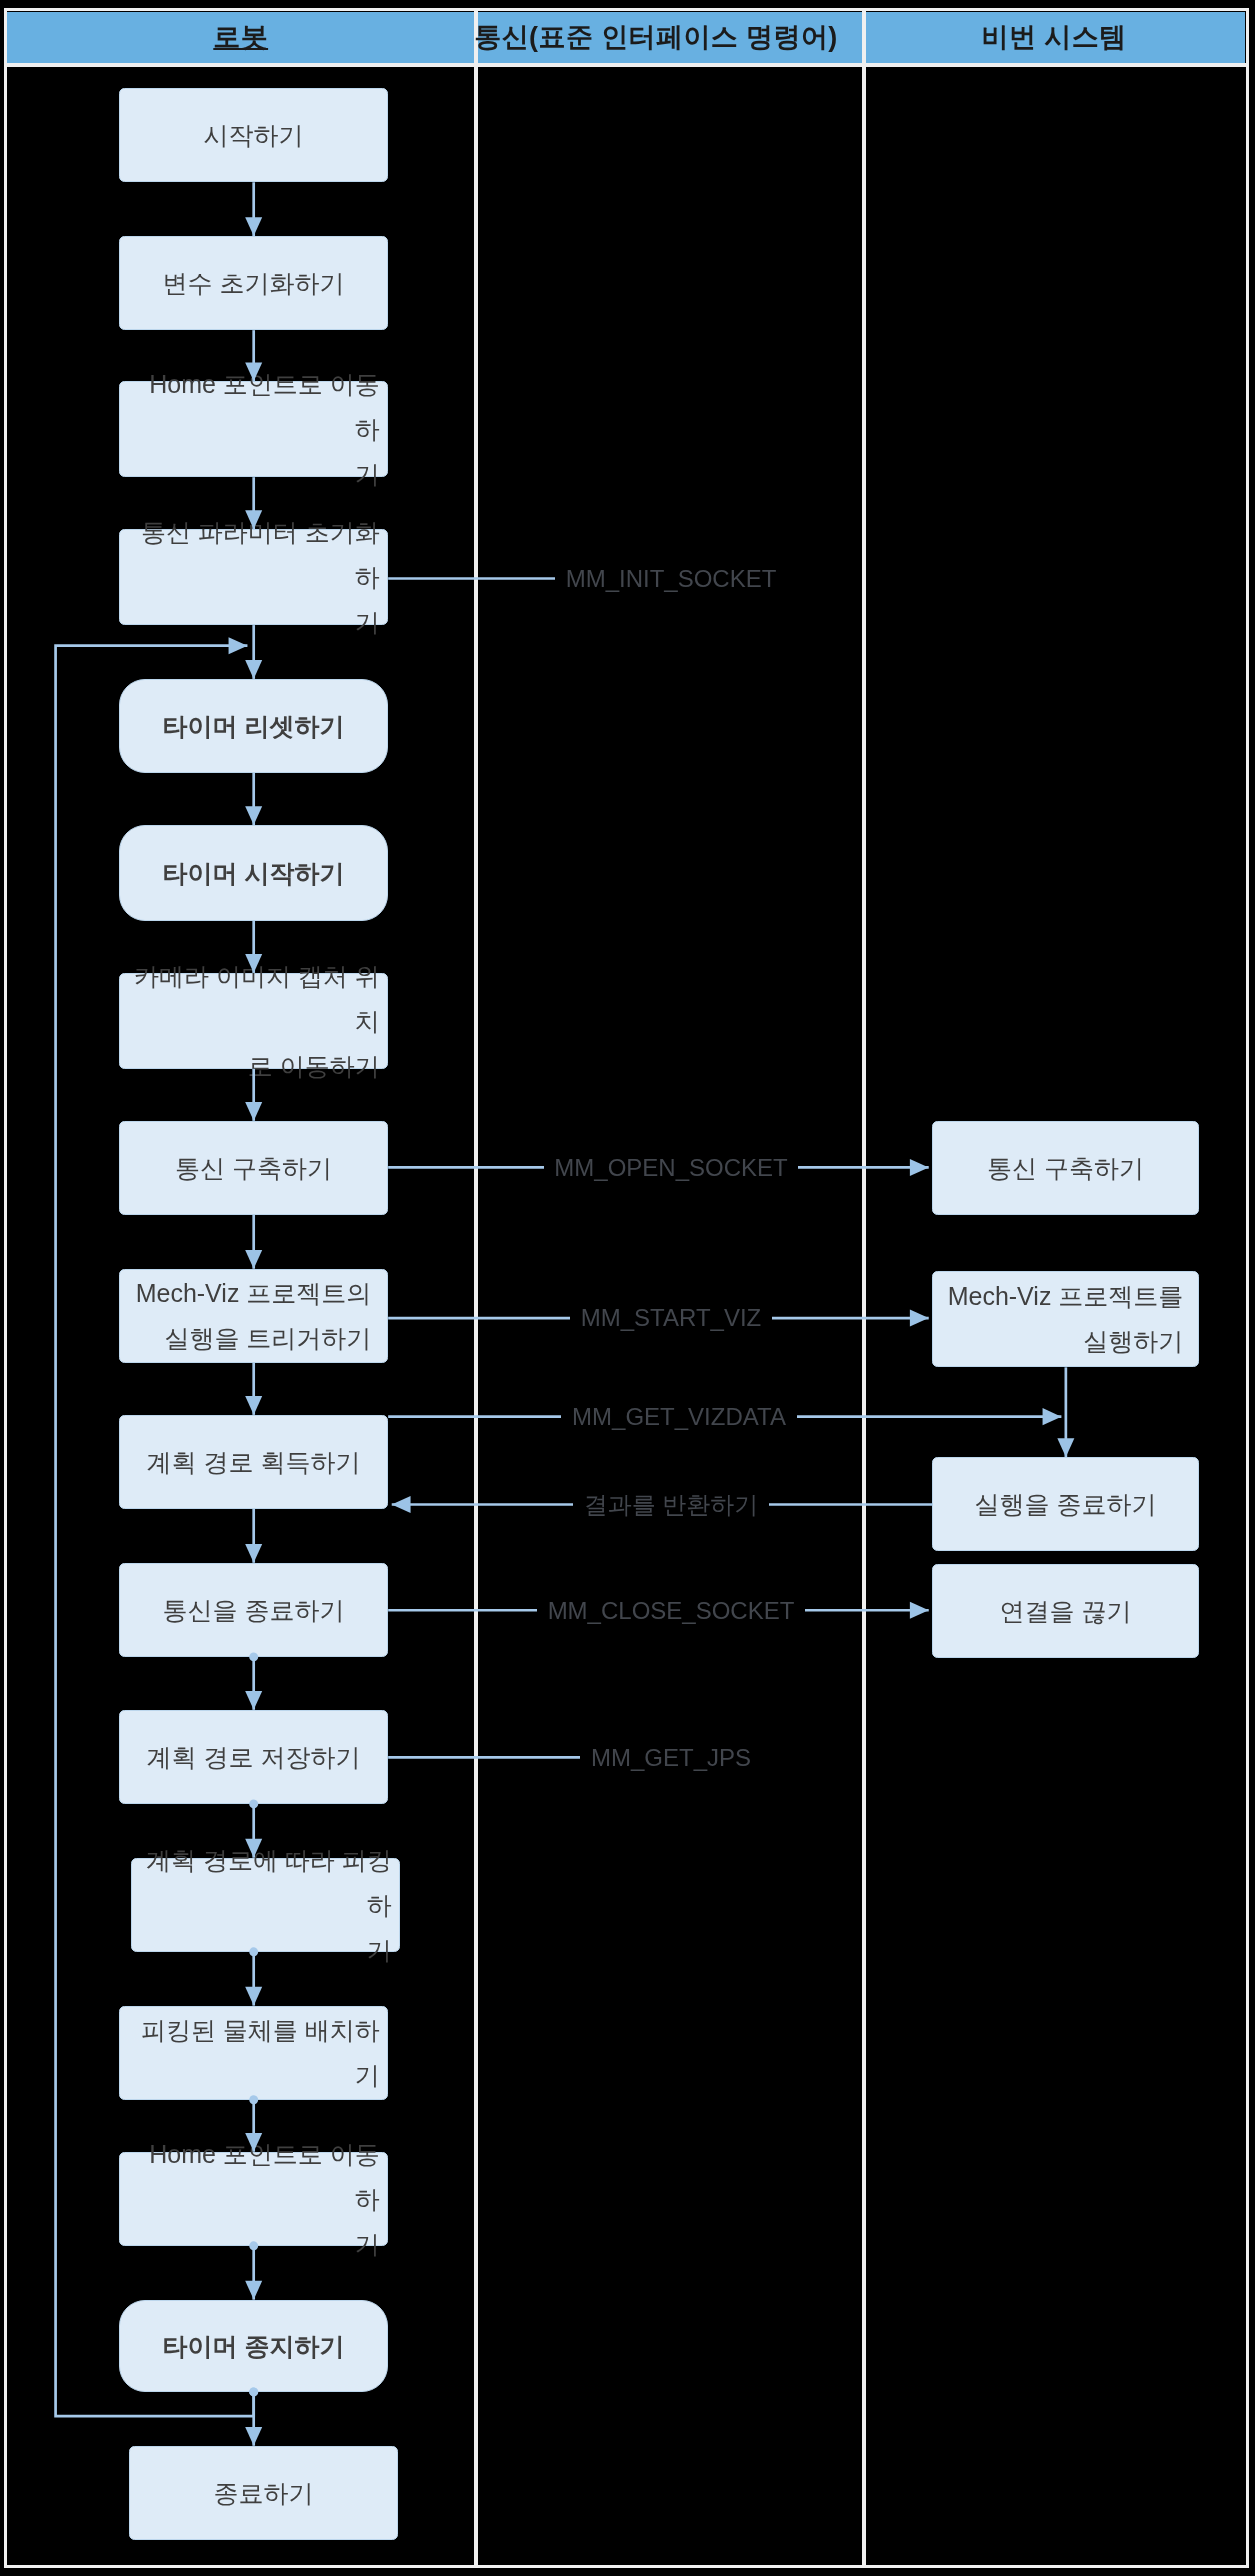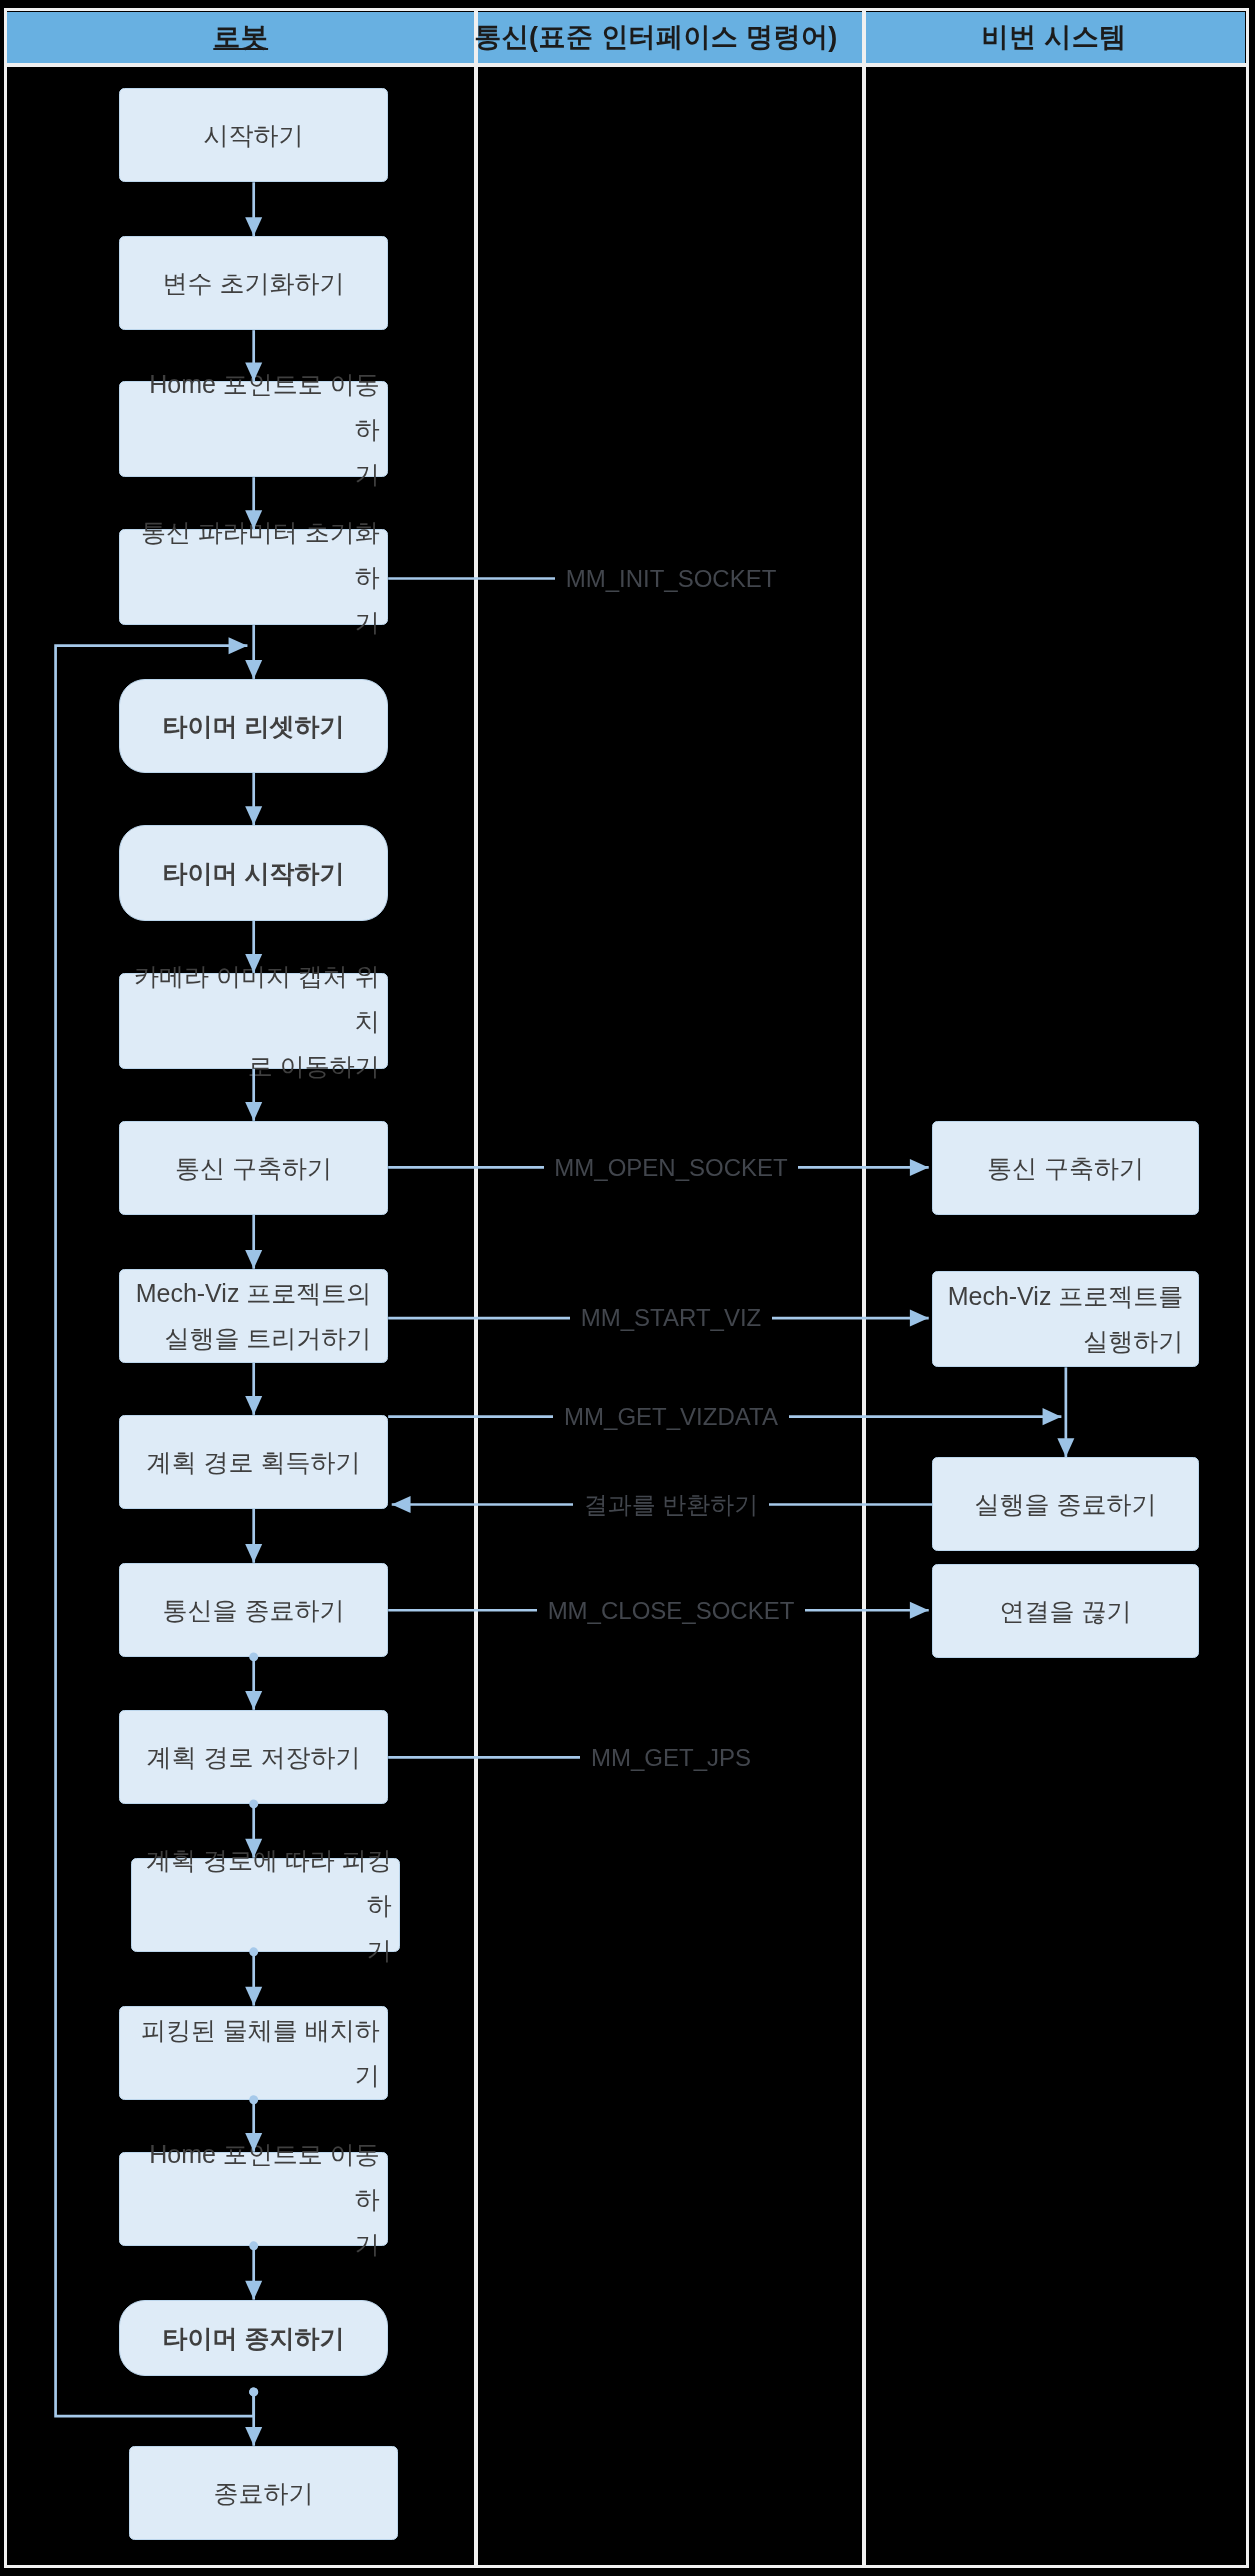--- a/index.html
+++ b/index.html
@@ -62,21 +62,21 @@
       <div class="node" style="left: 119px; top: 1269px; width: 269px; height: 94px;">Mech-Viz 프로젝트의
 실행을 트리거하기</div>
       <div class="node" style="left: 119px; top: 1415px; width: 269px; height: 94px;">계획 경로 획득하기</div>
       <div class="node" style="left: 119px; top: 1563px; width: 269px; height: 94px;">통신을 종료하기</div>
       <div class="node" style="left: 119px; top: 1710px; width: 269px; height: 94px;">계획 경로 저장하기</div>
       <div class="node" style="left: 131px; top: 1858px; width: 269px; height: 94px;">계획 경로에 따라 피킹하
 기</div>
       <div class="node" style="left: 119px; top: 2006px; width: 269px; height: 94px;">피킹된 물체를 배치하기</div>
       <div class="node" style="left: 119px; top: 2152px; width: 269px; height: 94px;">Home 포인트로 이동하
 기</div>
-      <div class="node bold" style="left: 119px; top: 2300px; width: 269px; height: 76px;">타이머 종지하기</div>
+      <div class="node bold" style="left: 119px; top: 2300px; width: 269px; height: 92px;">타이머 종지하기</div>
       <div class="node" style="left: 119px; top: 2446px; width: 269px; height: 94px; margin-left: 10px;">종료하기</div>
       <div class="node" style="left: 932px; top: 1121px; width: 267px; height: 94px;">통신 구축하기</div>
       <div class="node" style="left: 932px; top: 1271px; width: 267px; height: 96px;">Mech-Viz 프로젝트를
 실행하기</div>
       <div class="node" style="left: 932px; top: 1457px; width: 267px; height: 94px;">실행을 종료하기</div>
       <div class="node" style="left: 932px; top: 1564px; width: 267px; height: 94px;">연결을 끊기</div>
     </div>
 
   <svg id="wires" width="1255" height="2576" viewBox="0 0 1400 2873" xmlns="http://www.w3.org/2000/svg">
       <polyline points="283,203 283,263" fill="none" stroke-width="3" style="stroke: var(--line);"></polyline>
@@ -139,21 +139,21 @@
   <div id="labels-layer">
       <div class="cmd" style="top: 559px;">
         <span>MM_INIT_SOCKET</span>
       </div>
       <div class="cmd" style="top: 1148px;">
         <span>MM_OPEN_SOCKET</span>
       </div>
       <div class="cmd" style="top: 1298px;">
         <span>MM_START_VIZ</span>
       </div>
-      <div class="cmd" style="top: 1397px;">
+      <div class="cmd" style="top: 1397px; margin-left: 8px;">
         <span>MM_GET_VIZDATA</span>
       </div>
       <div class="cmd" style="top: 1485px;">
         <span>결과를 반환하기</span>
       </div>
       <div class="cmd" style="top: 1591px;">
         <span>MM_CLOSE_SOCKET</span>
       </div>
       <div class="cmd" style="top: 1738px;">
         <span>MM_GET_JPS</span>

